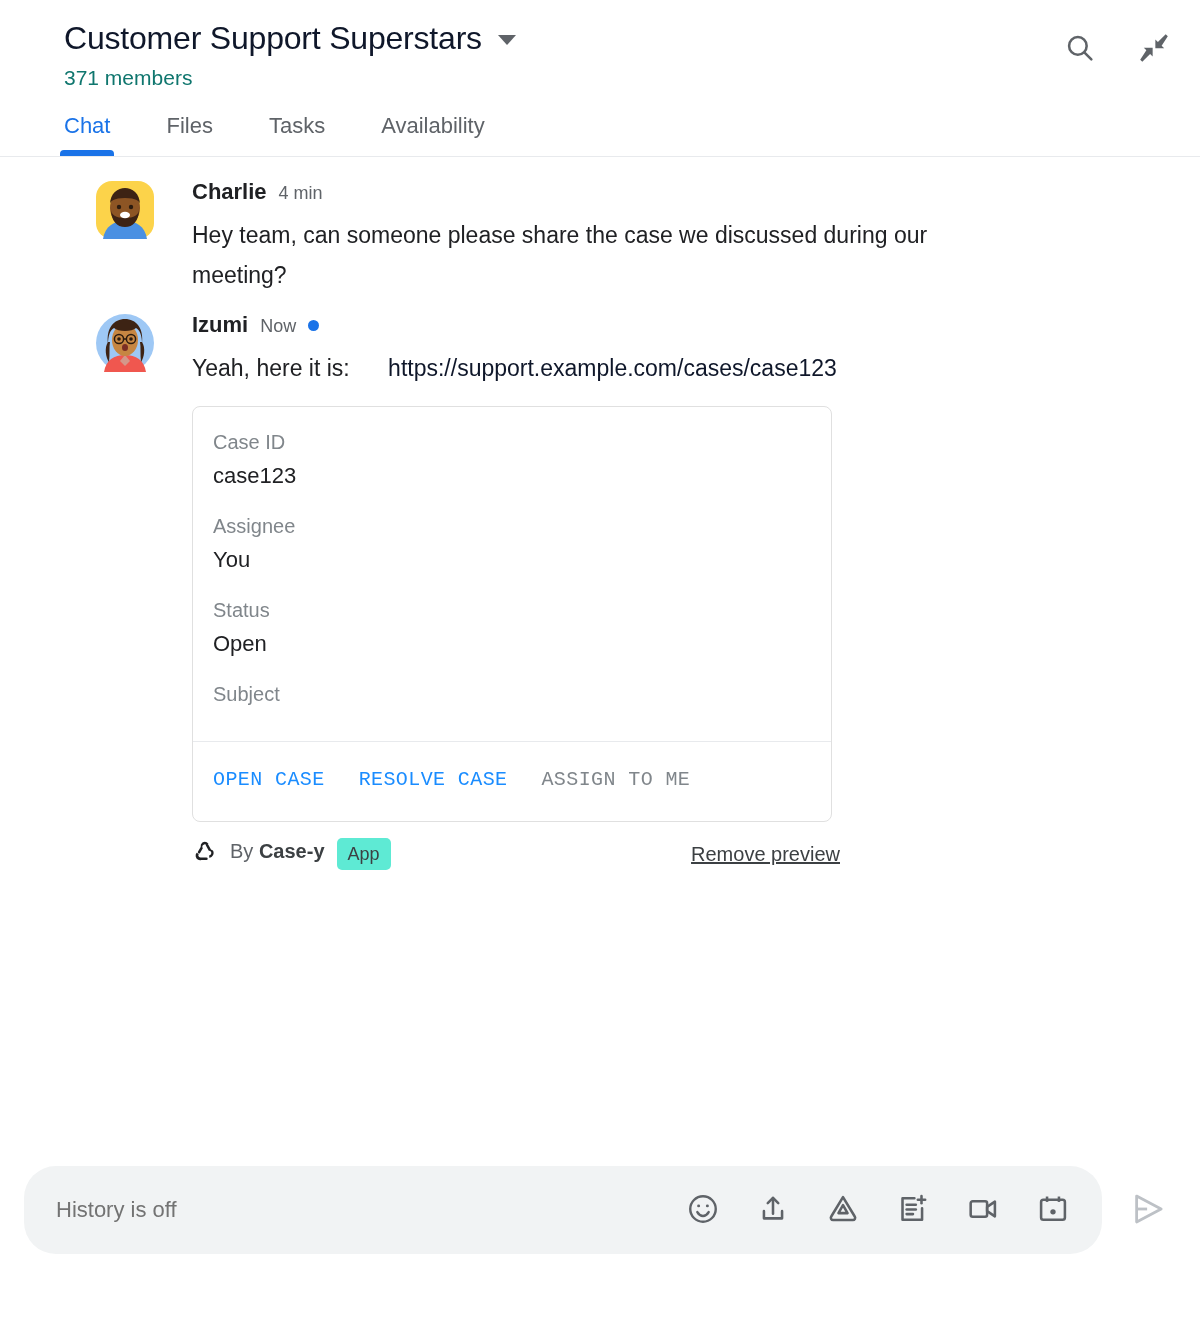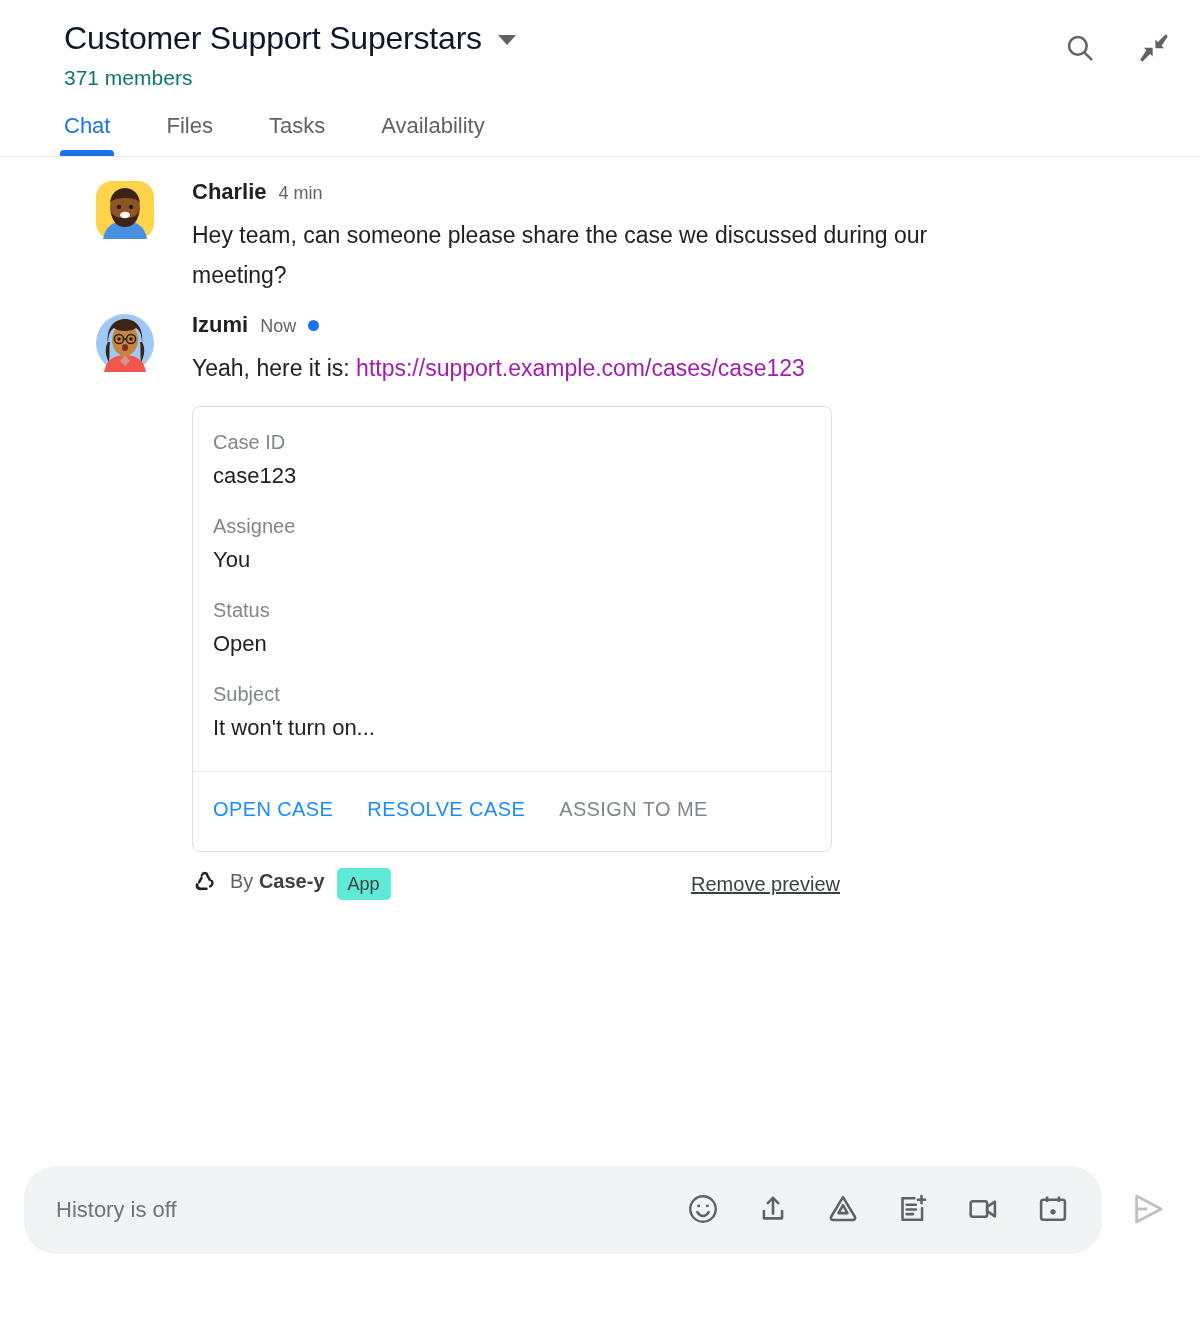--- a/index.html
+++ b/index.html
@@ -149,23 +149,24 @@
     display: inline-block;
     align-self: center;
   }
   .msg-text {
     font-size: 23px;
     line-height: 40px;
     color: #202124;
     max-width: 900px;
   }
   .msg-link {
-    color: #a21caf;
+    color: #0f172a;
     text-decoration: none;
     cursor: pointer;
+    margin-left: 32px;
   }
 
   
   .card {
     margin: 18px 0 0 0;
     width: 640px;
     border: 1px solid #e0e0e0;
     border-radius: 8px;
     background: #fff;
   }
@@ -210,21 +211,21 @@
   .card-action {
     font-size: 20px;
     letter-spacing: 0.4px;
     color: #1a8cff;
     cursor: pointer;
     white-space: nowrap;
     text-transform: none;
     background: none;
     border: none;
     padding: 0;
-    font-family: Liberation Sans, sans-serif;
+    font-family: Liberation Mono, monospace;
   }
   .card-action.muted {
     color: #80868b;
     cursor: default;
   }
 
   
   .card-footer {
     width: 648px;
     margin-top: 16px;
@@ -412,21 +413,20 @@
           <div class="field">
             <div class="field-label">Assignee</div>
             <div class="field-value">You</div>
           </div>
           <div class="field">
             <div class="field-label">Status</div>
             <div class="field-value">Open</div>
           </div>
           <div class="field">
             <div class="field-label">Subject</div>
-            <div class="field-value">It won't turn on...</div>
           </div>
         </div>
 
         <div class="card-actions">
           <button class="card-action">OPEN CASE</button>
           <button class="card-action">RESOLVE CASE</button>
           <button class="card-action muted">ASSIGN TO ME</button>
         </div>
       </div>
 

